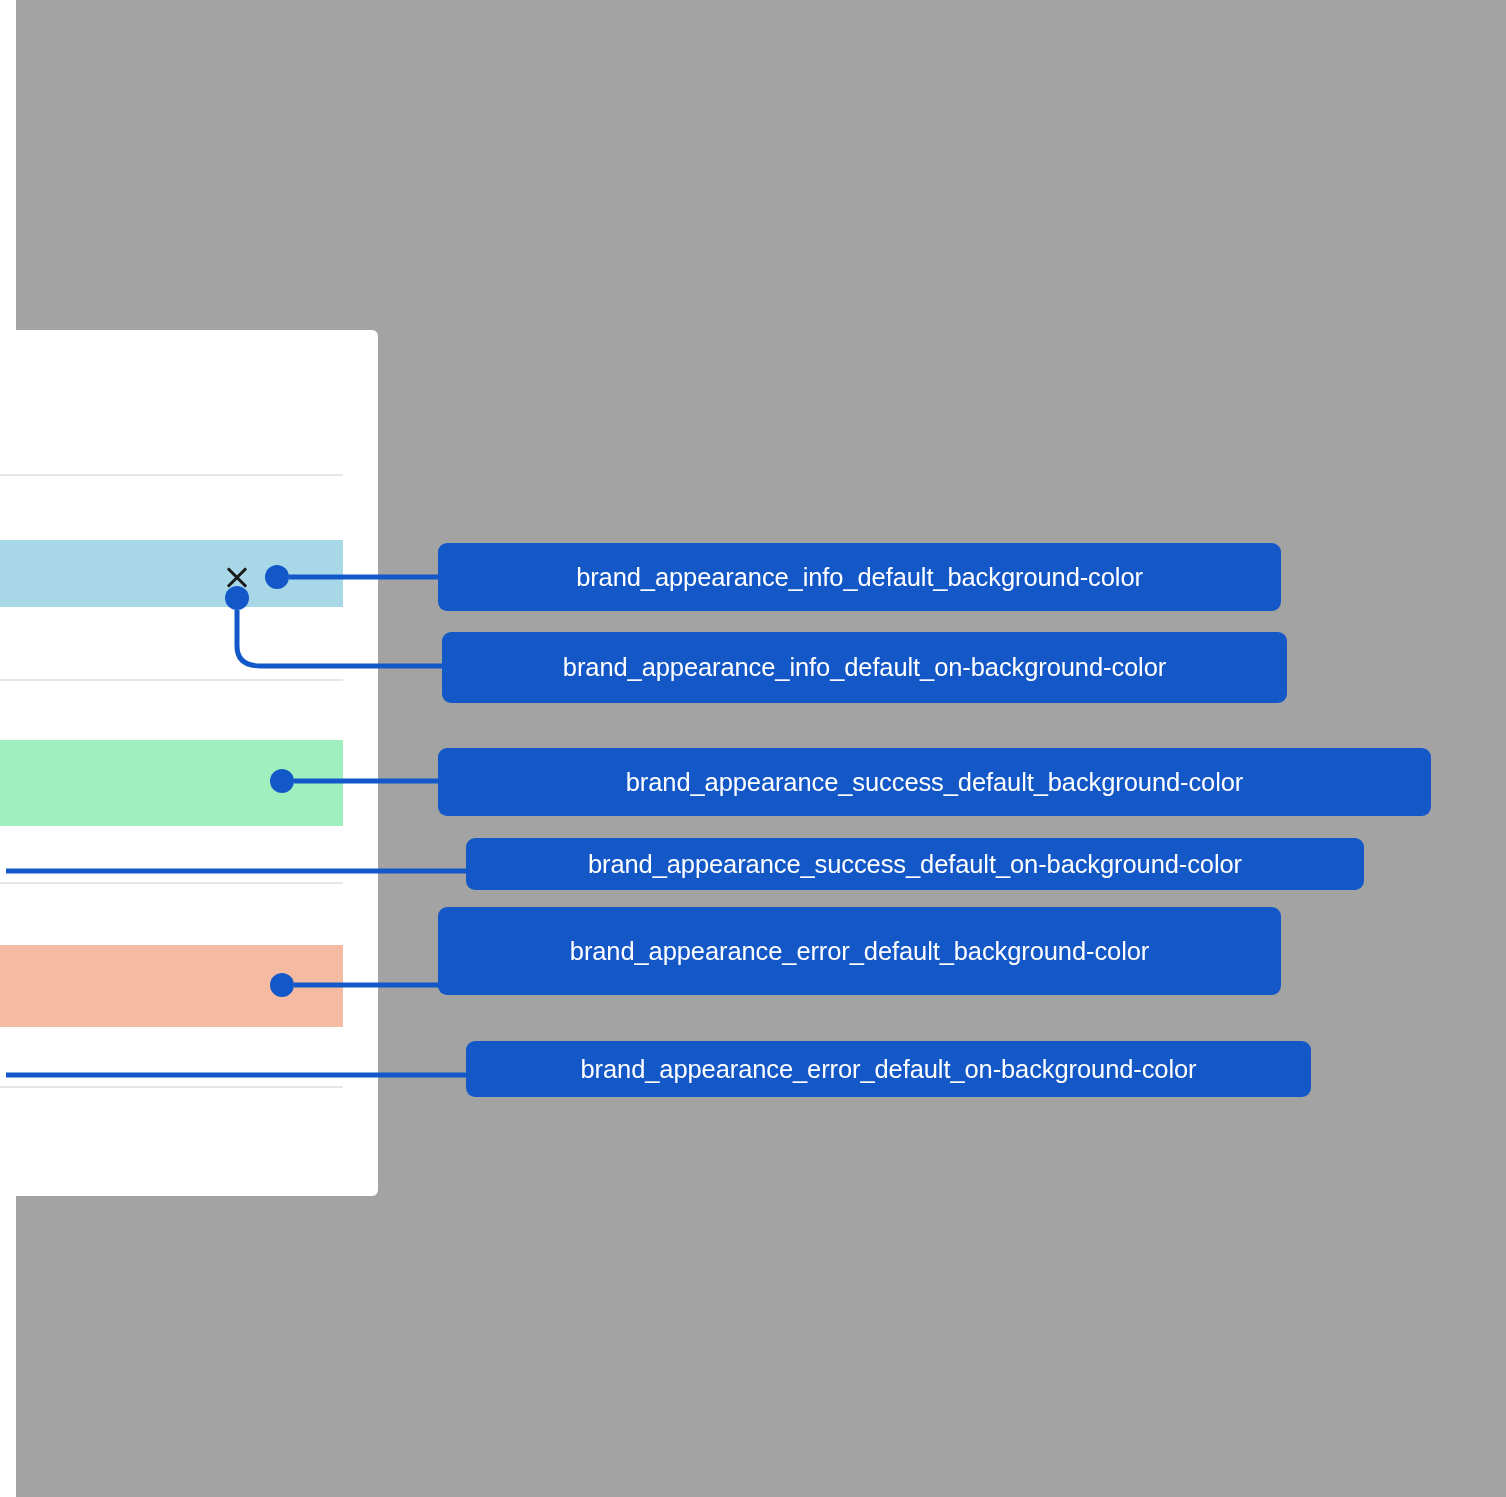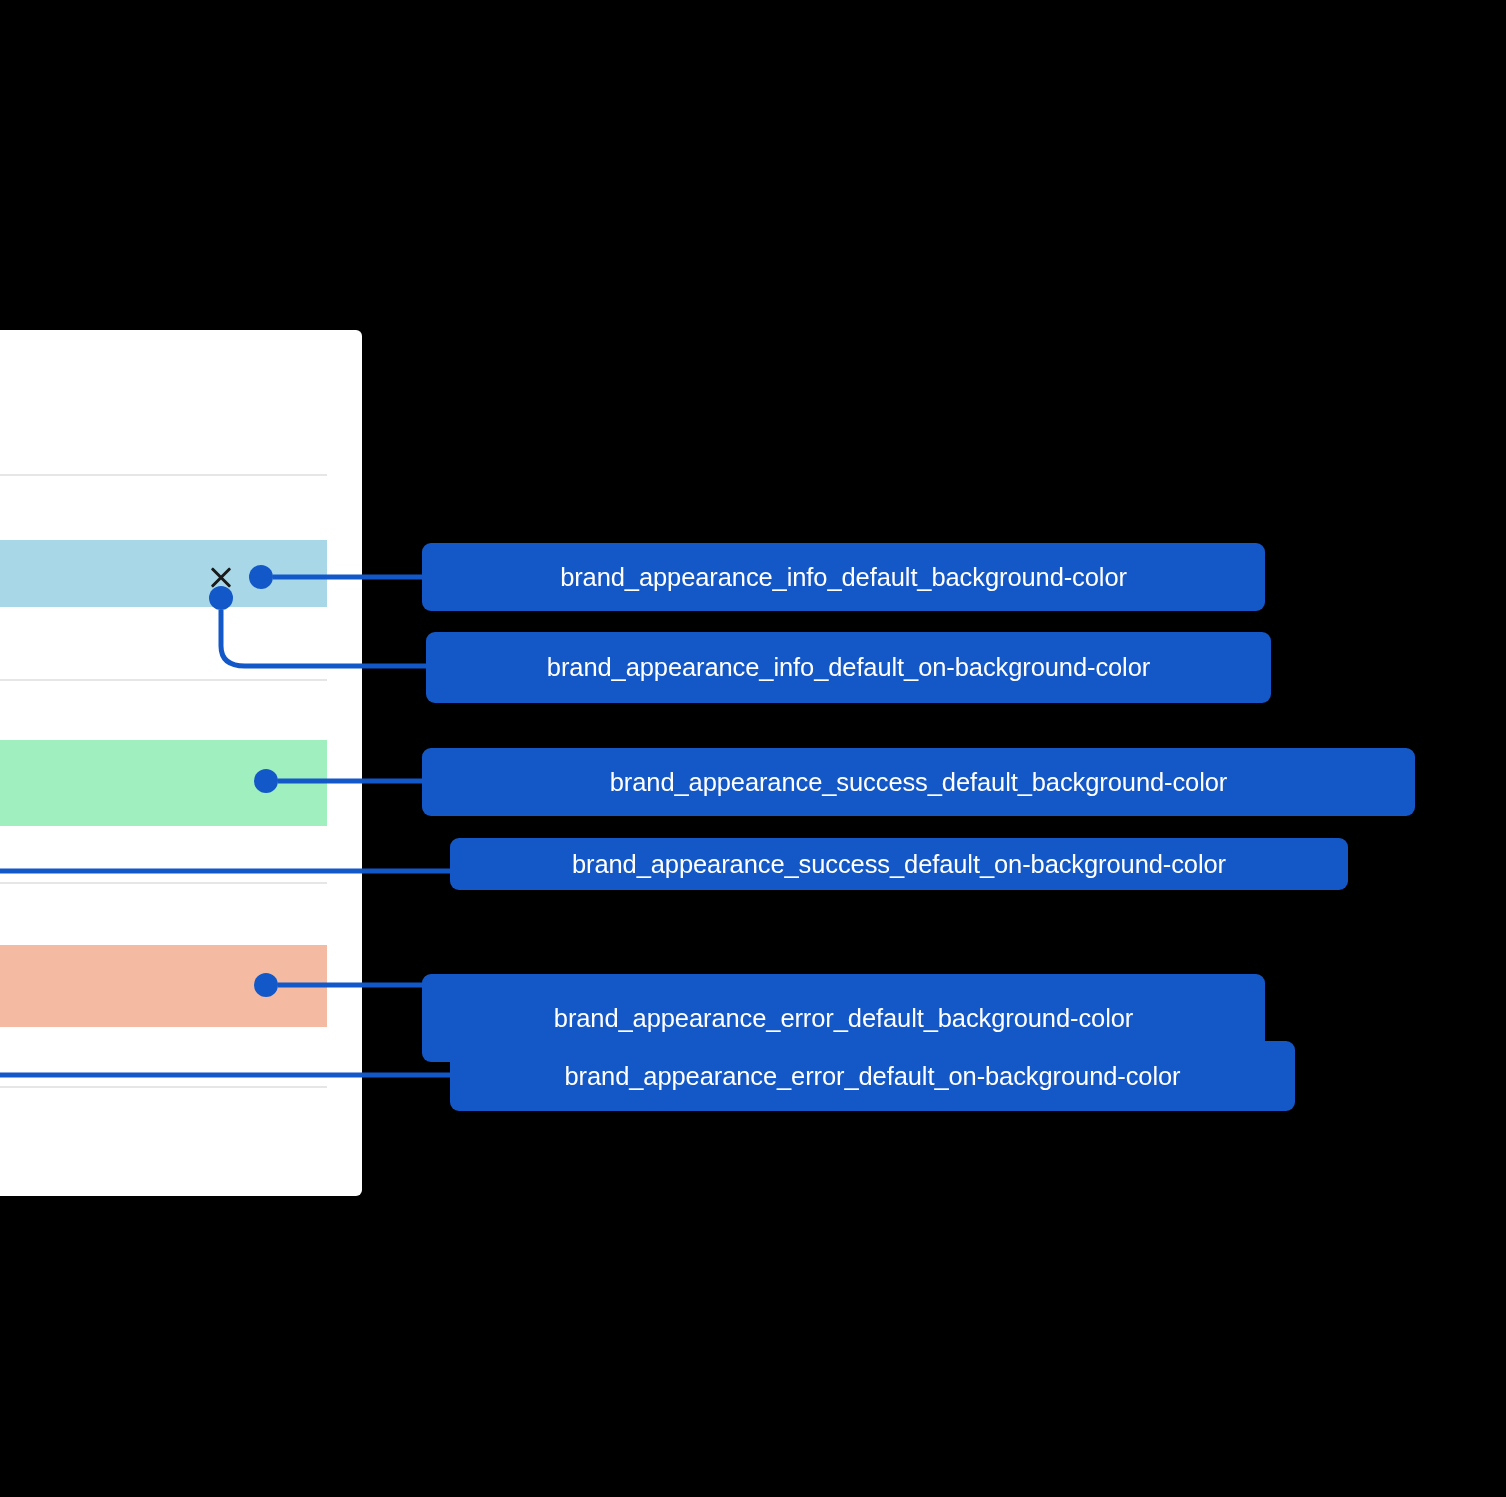--- a/index.html
+++ b/index.html
@@ -83,21 +83,21 @@
     font-size: 25.5px;
     font-family: "Liberation Sans", sans-serif;
     letter-spacing: -0.1px;
     white-space: nowrap;
     padding: 0 16px;
   }
 </style>
 </head>
 <body style="width: 1506px; height: 1497px;">
 
-<div id="stage" style="background: #000000;">
+<div id="stage" style="background: #a3a3a3; margin-left: 16px;">
 
   <div class="panel" id="panel" style="left: -60px; top: 330px; width: 422px; height: 866px; background: rgb(255, 255, 255); border-radius: 6px;">
       <div class="divider" style="top: 144px; left: 0px; width: 387px; background: rgb(230, 230, 230);"></div>
       <div class="divider" style="top: 349px; left: 0px; width: 387px; background: rgb(230, 230, 230);"></div>
       <div class="divider" style="top: 552px; left: 0px; width: 387px; background: rgb(230, 230, 230);"></div>
       <div class="divider" style="top: 756px; left: 0px; width: 387px; background: rgb(230, 230, 230);"></div>
       <div class="swatch" style="top: 210px; left: 0px; width: 387px; height: 67px; background: rgb(168, 216, 232);"></div>
       <div class="swatch" style="top: 410px; left: 0px; width: 387px; height: 86px; background: rgb(159, 239, 191);"></div>
       <div class="swatch" style="top: 615px; left: 0px; width: 387px; height: 82px; background: rgb(245, 187, 162);"></div>
     </div>
@@ -125,20 +125,20 @@
   </div>
   <div class="pill" style="left: 426px; top: 632px; width: 845px; height: 71px; background: rgb(20, 88, 200); color: rgb(255, 255, 255);">
     <span>brand_appearance_info_default_on-background-color</span>
   </div>
   <div class="pill" style="left: 422px; top: 748px; width: 993px; height: 68px; background: rgb(20, 88, 200); color: rgb(255, 255, 255);">
     <span>brand_appearance_success_default_background-color</span>
   </div>
   <div class="pill" style="left: 450px; top: 838px; width: 898px; height: 52px; background: rgb(20, 88, 200); color: rgb(255, 255, 255);">
     <span>brand_appearance_success_default_on-background-color</span>
   </div>
-  <div class="pill" style="left: 422px; top: 974px; width: 843px; height: 88px; background: rgb(20, 88, 200); color: rgb(255, 255, 255);">
+  <div class="pill" style="left: 422px; top: 907px; width: 843px; height: 88px; background: rgb(20, 88, 200); color: rgb(255, 255, 255);">
     <span>brand_appearance_error_default_background-color</span>
   </div>
-  <div class="pill" style="left: 450px; top: 1041px; width: 845px; height: 70px; background: rgb(20, 88, 200); color: rgb(255, 255, 255);">
+  <div class="pill" style="left: 450px; top: 1041px; width: 845px; height: 56px; background: rgb(20, 88, 200); color: rgb(255, 255, 255);">
     <span>brand_appearance_error_default_on-background-color</span>
   </div>
 
 </div>
 
 </body></html>

